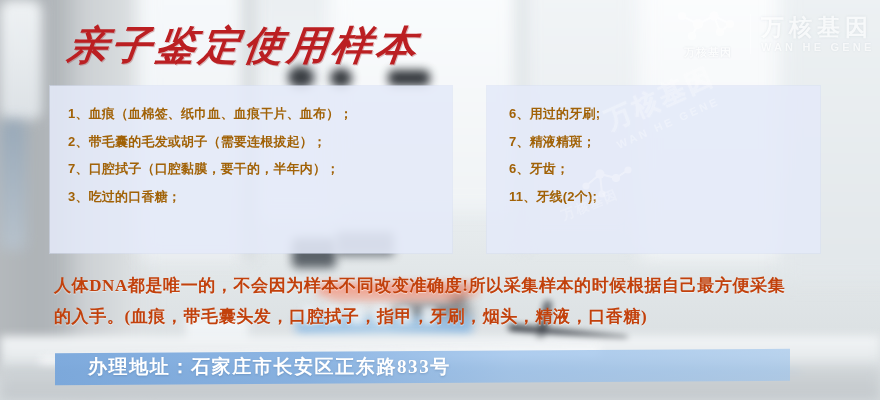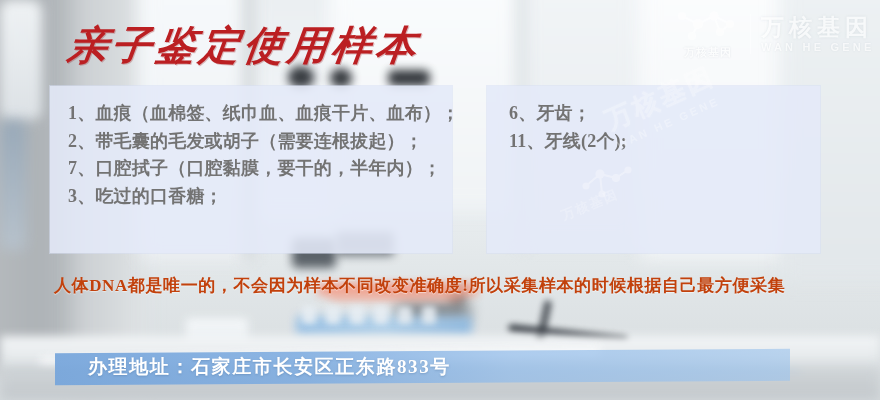--- a/index.html
+++ b/index.html
@@ -120,22 +120,22 @@
   
   .panel{
     position:absolute;background:rgba(228,233,248,.88);
     box-shadow:0 0 0 1px rgba(214,221,243,.5);
   }
   .panel-left{left:50px;top:86px;width:402px;height:167px;}
   .panel-right{left:487px;top:86px;width:333px;height:167px;}
   .panel-inner{padding:14px 0 0 18px;}
   .panel-right .panel-inner{padding-left:22px;}
   .sample-item{
-    font-family:Liberation Serif, serif;
-    font-size:18px;color:#737373;font-weight:700;
+    font-family:Liberation Sans, sans-serif;
+    font-size:13px;color:#a16207;font-weight:700;
     line-height:27.5px;white-space:nowrap;letter-spacing:.2px;
   }
 
   
   .wm-rot{
     position:absolute;left:600px;top:106px;width:180px;
     transform:rotate(-24deg);transform-origin:left top;
     opacity:.30;pointer-events:none;
   }
   .wm-rot .w-cn{font-size:26px;font-weight:700;color:#ffffff;letter-spacing:3px;
@@ -254,20 +254,22 @@
     <div class="panel-inner">
       <div class="sample-item">1、血痕（血棉签、纸巾血、血痕干片、血布）；</div>
       <div class="sample-item">2、带毛囊的毛发或胡子（需要连根拔起）；</div>
       <div class="sample-item">7、口腔拭子（口腔黏膜，要干的，半年内）；</div>
       <div class="sample-item">3、吃过的口香糖；</div>
     </div>
   </div>
 
   <div class="panel panel-right">
     <div class="panel-inner">
+      <div class="sample-item">6、用过的牙刷;</div>
+      <div class="sample-item">7、精液精斑；</div>
       <div class="sample-item">6、牙齿；</div>
       <div class="sample-item">11、牙线(2个);</div>
     </div>
   </div>
 
   <div class="wm-rot">
     <div class="w-cn">万核基因</div>
     <div class="w-en">WAN HE GENE</div>
   </div>
   <div class="wm-mol">
@@ -284,18 +286,19 @@
         <circle cx="36" cy="18" r="4"></circle>
         <circle cx="22" cy="34" r="3.5"></circle>
         <circle cx="48" cy="10" r="3.5"></circle>
       </g>
     </svg>
   </div>
   <div class="wm-mol2">万核基因</div>
 
   <div class="note">
     <div>人体DNA都是唯一的，不会因为样本不同改变准确度!所以采集样本的时候根据自己最方便采集</div>
+    <div>的入手。(血痕，带毛囊头发，口腔拭子，指甲，牙刷，烟头，精液，口香糖)</div>
   </div>
 
   <div class="addr-band"></div>
   <div class="addr-text">办理地址：石家庄市长安区正东路833号</div>
 
 </div>
 
 </body></html>

